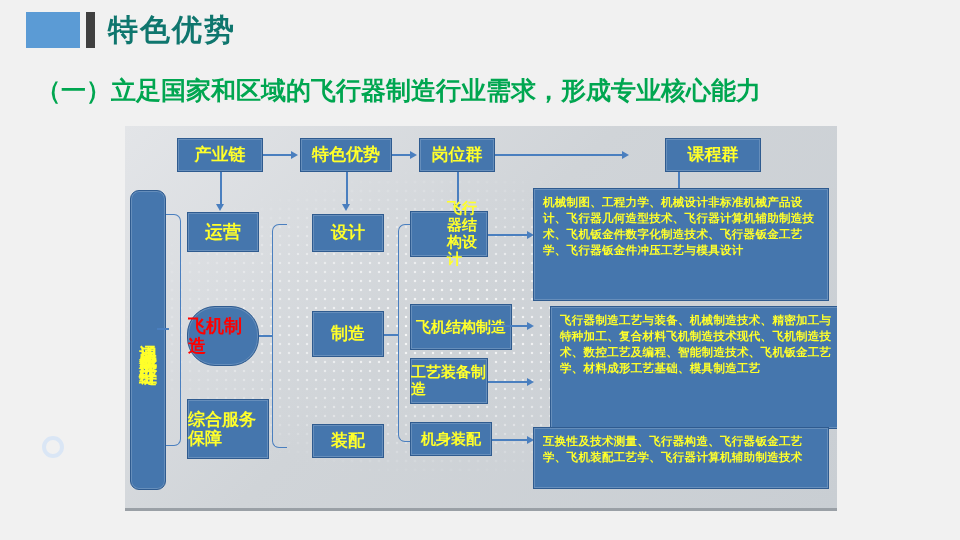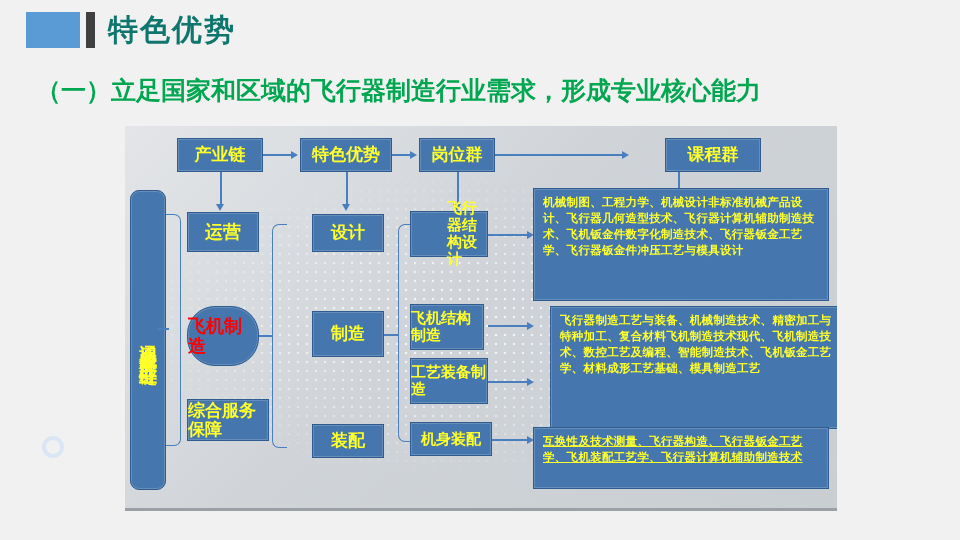--- a/index.html
+++ b/index.html
@@ -161,42 +161,42 @@
   <div class="conn v" style="left:553px;top:46px;height:17px;"></div>
   <div class="arrow-d" style="left:549px;top:62px;"></div>
 
   <div class="node spine" style="left:5px;top:64px;width:36px;height:300px;font-size:18px;">通用航空产业产业链</div>
 
   <div class="bracket" style="left:41px;top:88px;width:14px;height:230px;"></div>
   <div class="conn h" style="left:32px;top:202px;width:12px;"></div>
 
   <div class="node" style="left:62px;top:86px;width:72px;height:40px;font-size:18px;">运营</div>
   <div class="node red-text" style="left:62px;top:180px;width:72px;height:60px;font-size:18px;">飞机制造</div>
-  <div class="node" style="left:62px;top:273px;width:82px;height:42px;font-size:17px;">综合服务保障</div>
+  <div class="node" style="left:62px;top:273px;width:82px;height:60px;font-size:17px;">综合服务保障</div>
 
   <div class="conn h" style="left:134px;top:209px;width:13px;"></div>
   <div class="bracket-l" style="left:147px;top:98px;width:14px;height:222px;"></div>
 
   <div class="node" style="left:187px;top:88px;width:72px;height:38px;font-size:17px;">设计</div>
   <div class="node" style="left:187px;top:185px;width:72px;height:46px;font-size:17px;">制造</div>
   <div class="node" style="left:187px;top:298px;width:72px;height:34px;font-size:17px;">装配</div>
 
   <div class="conn h" style="left:259px;top:208px;width:14px;"></div>
   <div class="bracket-l" style="left:273px;top:98px;width:14px;height:216px;"></div>
 
   <div class="node" style="left:285px;top:85px;width:78px;height:46px;font-size:15px;padding-left:36px;">飞行器结构设计</div>
-  <div class="node" style="left:285px;top:178px;width:74px;height:46px;font-size:15px;">飞机结构制造</div>
+  <div class="node" style="left:285px;top:178px;width:102px;height:46px;font-size:15px;">飞机结构制造</div>
   <div class="node" style="left:285px;top:232px;width:78px;height:46px;font-size:15px;">工艺装备制造</div>
   <div class="node" style="left:285px;top:296px;width:82px;height:34px;font-size:15px;">机身装配</div>
 
   <div class="conn h" style="left:363px;top:108px;width:40px;"></div>
   <div class="arrow-r" style="left:402px;top:104.5px;"></div>
   <div class="conn h" style="left:363px;top:199px;width:40px;"></div>
   <div class="arrow-r" style="left:402px;top:195.5px;"></div>
   <div class="conn h" style="left:363px;top:255px;width:40px;"></div>
   <div class="arrow-r" style="left:402px;top:251.5px;"></div>
   <div class="conn h" style="left:367px;top:313px;width:36px;"></div>
   <div class="arrow-r" style="left:402px;top:309.5px;"></div>
 
   <div class="node textblock" style="left:408px;top:62px;width:296px;height:113px;">机械制图、工程力学、机械设计非标准机械产品设计、飞行器几何造型技术、飞行器计算机辅助制造技术、飞机钣金件数字化制造技术、飞行器钣金工艺学、飞行器钣金件冲压工艺与模具设计</div>
   <div class="node textblock" style="left:408px;top:180px;width:296px;height:123px;margin-left:17px;">飞行器制造工艺与装备、机械制造技术、精密加工与特种加工、复合材料飞机制造技术现代、飞机制造技术、数控工艺及编程、智能制造技术、飞机钣金工艺学、材料成形工艺基础、模具制造工艺</div>
-  <div class="node textblock" style="left:408px;top:301px;width:296px;height:62px;text-decoration:underline;">互换性及技术测量、飞行器构造、飞行器钣金工艺学、飞机装配工艺学、飞行器计算机辅助制造技术</div>
+  <div class="node textblock" style="left:408px;top:301px;width:296px;height:62px;">互换性及技术测量、飞行器构造、飞行器钣金工艺学、飞机装配工艺学、飞行器计算机辅助制造技术</div>
 </div>
 
 </body></html>

